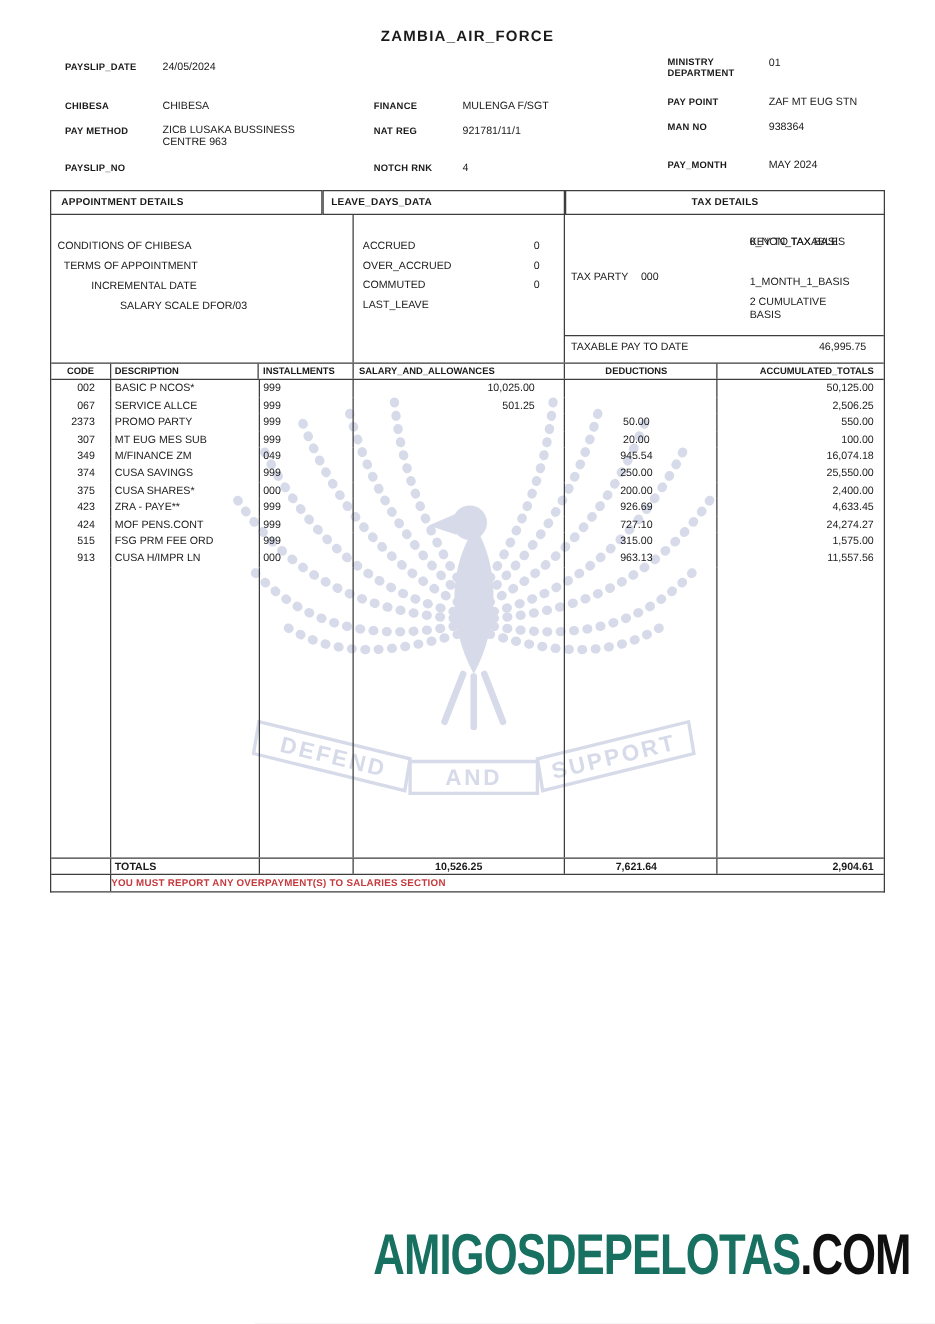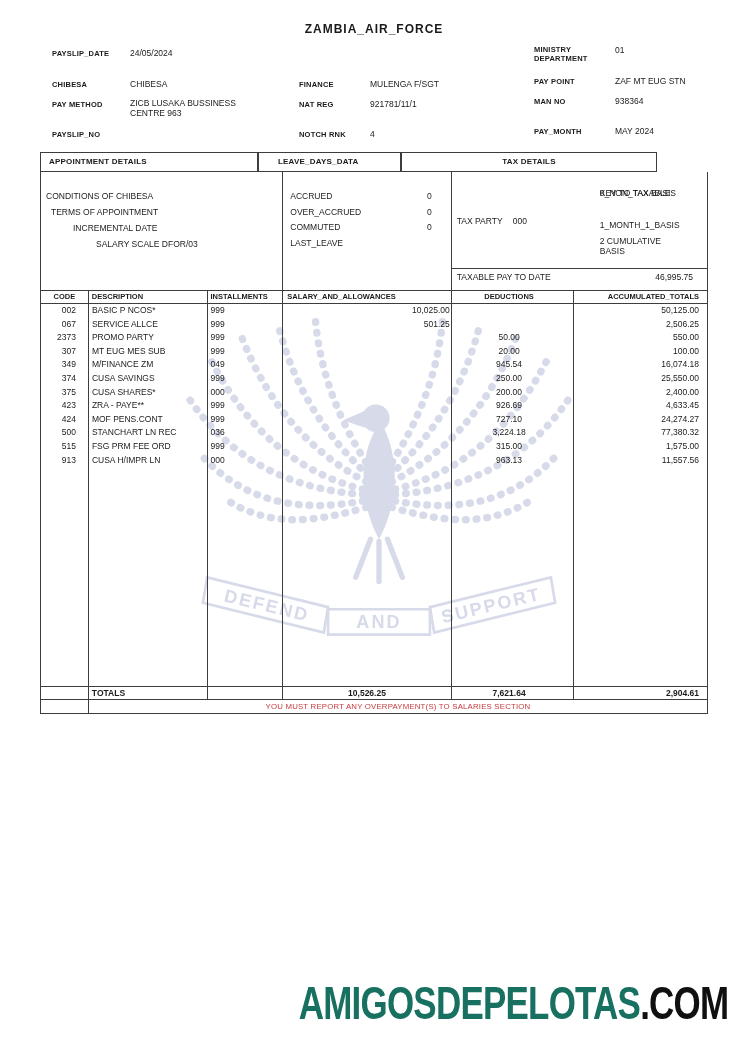--- a/index.html
+++ b/index.html
@@ -18,57 +18,57 @@
     text-align:center; font-weight:bold; font-size:12px; letter-spacing:1px;
   }
   
   .tablewrap { position:absolute; left:40px; top:152px; width:668px; z-index:1; }
   .boxes-row { display:flex; }
   .hbox {
     border:1px solid var(--border); height:20px;
     font-weight:bold; font-size:8px; line-height:18px; letter-spacing:.2px;
   }
   .hbox.b1 { width:218px; padding-left:8px; }
-  .hbox.b2 { width:143px; padding-left:19px; }
+  .hbox.b2 { width:194px; padding-left:6px; }
   .hbox.b3 { width:256px; text-align:center; }
   .grid { border-left:1px solid var(--border); border-right:1px solid var(--border); border-bottom:1px solid var(--border); }
   .upper { display:flex; height:118px; }
   .u-col { height:100%; position:relative; font-size:8.5px; }
   .u-appt { width:243px; border-right:1px solid var(--border); padding-top:16px; line-height:16px; }
   .u-leave { width:169px; border-right:1px solid var(--border); padding-top:17px; }
   .u-tax { width:256px; }
   .leave-line { display:flex; justify-content:space-between; padding:0 19px 0 7px; line-height:15.5px; }
   .u-tax .abs { position:absolute; }
   .taxline { position:absolute; left:0; right:0; top:96px; border-top:1px solid var(--border); }
   .taxable { position:absolute; left:5px; right:14px; top:100px; display:flex; justify-content:space-between; }
   
   .thead, .row { display:flex; }
   .thead { border-top:1px solid var(--border); border-bottom:1px solid var(--border); height:14px; }
   .thead .cell { font-weight:bold; font-size:7.5px; line-height:12px; }
   .cell { border-right:1px solid var(--border); height:100%; overflow:hidden; white-space:nowrap; }
   .cell.last { border-right:none; }
   .c-code { width:48px; text-align:right; padding-right:12px; }
   .c-desc { width:119px; padding-left:3px; }
   .c-inst { width:76px; padding-left:3px; }
-  .c-sal  { width:169px; text-align:right; padding-right:1px; }
+  .c-sal  { width:169px; text-align:right; padding-right:23px; }
   .c-ded  { width:123px; text-align:center; padding-right:7px; }
   .c-acc  { width:133px; text-align:right; padding-right:8px; }
   .thead .c-code { text-align:center; padding-right:0; }
   .thead .c-sal { text-align:left; padding-left:4px; }
   .tbody { display:flex; flex-direction:column; height:382px; }
   .row { height:13.6px; font-size:8.5px; line-height:13.4px; }
   .row.filler { height:auto; flex:1; }
   .totals { border-top:1px solid var(--border); border-bottom:1px solid var(--border); height:14px; font-weight:bold; }
   .totals .cell { font-size:8.5px; line-height:12px; }
   .totals .c-sal { text-align:center; padding-right:4px; }
   .warnrow { display:flex; height:13px; }
   .warn-left { width:48px; border-right:1px solid var(--border); }
   .warn-main {
-    flex:1; text-align:center; color:var(--warning);
-    font-weight:normal; font-size:7.8px; line-height:13px; letter-spacing:.2px;
+    flex:1; text-align:left; color:var(--warning);
+    font-weight:bold; font-size:7.8px; line-height:13px; letter-spacing:.2px;
   }
   
   .watermark {
     position:absolute; left:163px; top:293px; width:432px; height:382px;
     color:var(--watermark); opacity:.55; z-index:0;
   }
   .watermark text { font-family:"Liberation Sans", sans-serif; font-weight:bold; letter-spacing:2px; }
   
   .footer {
     position:absolute; top:976px; right:20px; white-space:nowrap;
@@ -283,28 +283,20 @@
         </div>
         <div class="row">
           <div class="cell c-code">424</div>
           <div class="cell c-desc">MOF PENS.CONT</div>
           <div class="cell c-inst">999</div>
           <div class="cell c-sal"></div>
           <div class="cell c-ded">727.10</div>
           <div class="cell c-acc last">24,274.27</div>
         </div>
         <div class="row">
-          <div class="cell c-code">500</div>
-          <div class="cell c-desc">STANCHART LN REC</div>
-          <div class="cell c-inst">036</div>
-          <div class="cell c-sal"></div>
-          <div class="cell c-ded">3,224.18</div>
-          <div class="cell c-acc last">77,380.32</div>
-        </div>
-        <div class="row">
           <div class="cell c-code">515</div>
           <div class="cell c-desc">FSG PRM FEE ORD</div>
           <div class="cell c-inst">999</div>
           <div class="cell c-sal"></div>
           <div class="cell c-ded">315.00</div>
           <div class="cell c-acc last">1,575.00</div>
         </div>
         <div class="row">
           <div class="cell c-code">913</div>
           <div class="cell c-desc">CUSA H/IMPR LN</div>

